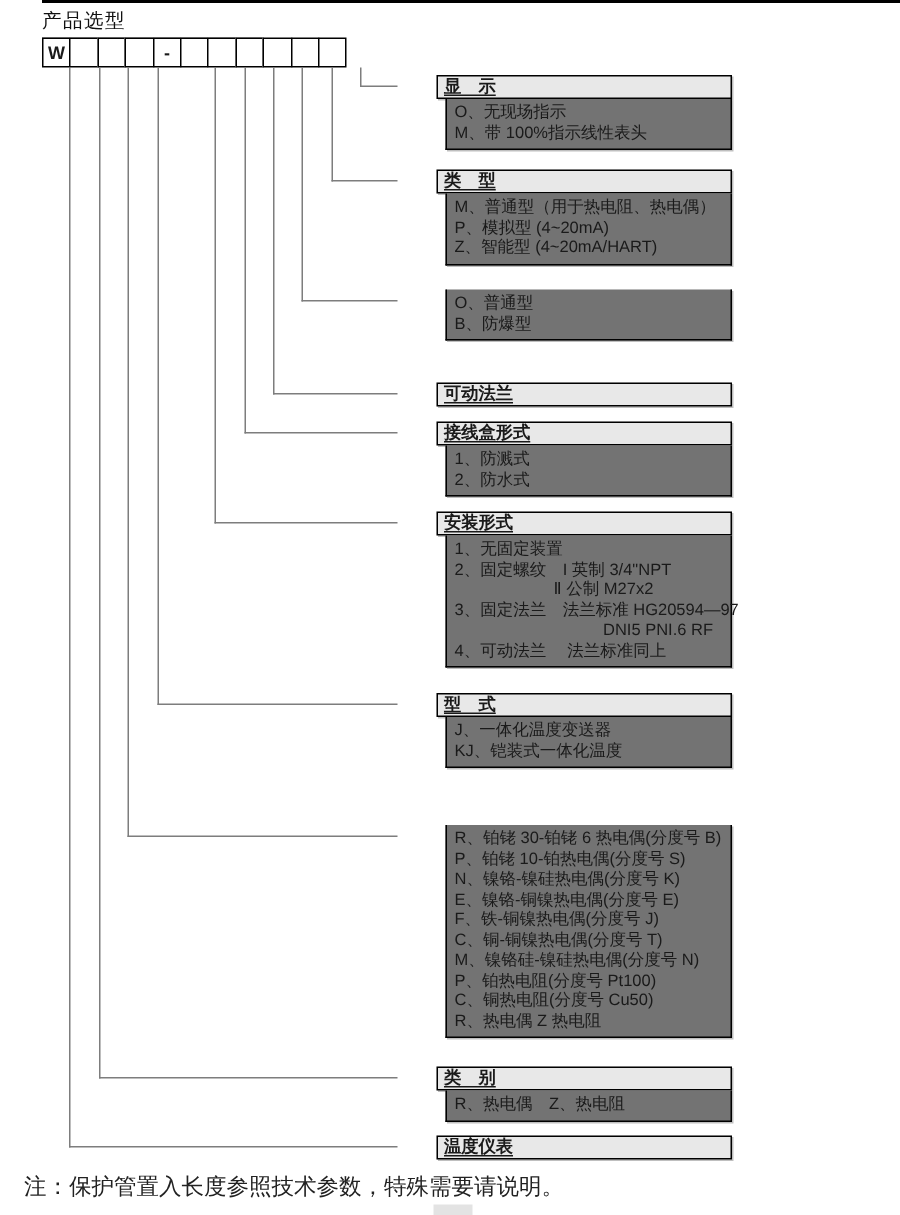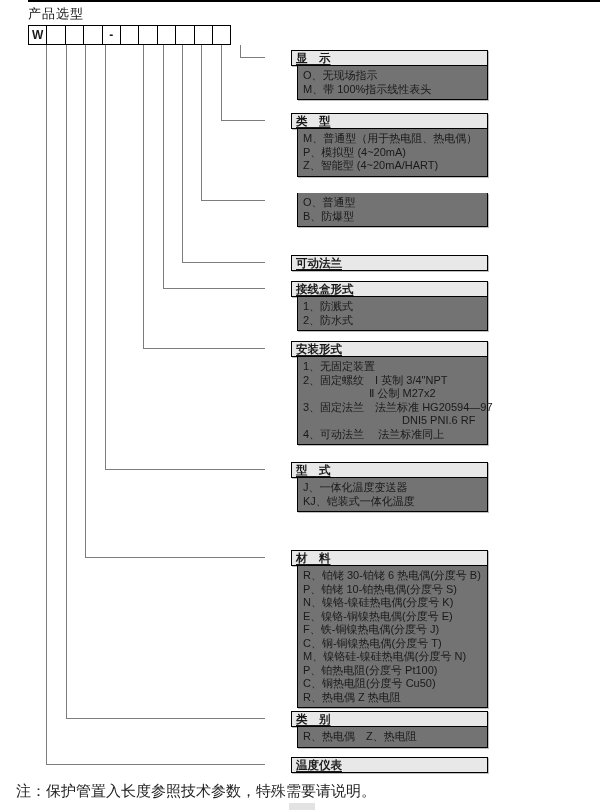--- a/index.html
+++ b/index.html
@@ -145,21 +145,20 @@
 
 <div class="section" id="s6">
   <div class="hdr">型　式</div>
   <div class="bdy">
     <div class="item">J、一体化温度变送器</div>
     <div class="item">KJ、铠装式一体化温度</div>
   </div>
 </div>
 
 <div class="section" id="s7">
-  <div class="hdr">材　料</div>
   <div class="bdy">
     <div class="item">R、铂铑 30-铂铑 6 热电偶(分度号 B)</div>
     <div class="item">P、铂铑 10-铂热电偶(分度号 S)</div>
     <div class="item">N、镍铬-镍硅热电偶(分度号 K)</div>
     <div class="item">E、镍铬-铜镍热电偶(分度号 E)</div>
     <div class="item">F、铁-铜镍热电偶(分度号 J)</div>
     <div class="item">C、铜-铜镍热电偶(分度号 T)</div>
     <div class="item">M、镍铬硅-镍硅热电偶(分度号 N)</div>
     <div class="item">P、铂热电阻(分度号 Pt100)</div>
     <div class="item">C、铜热电阻(分度号 Cu50)</div>

